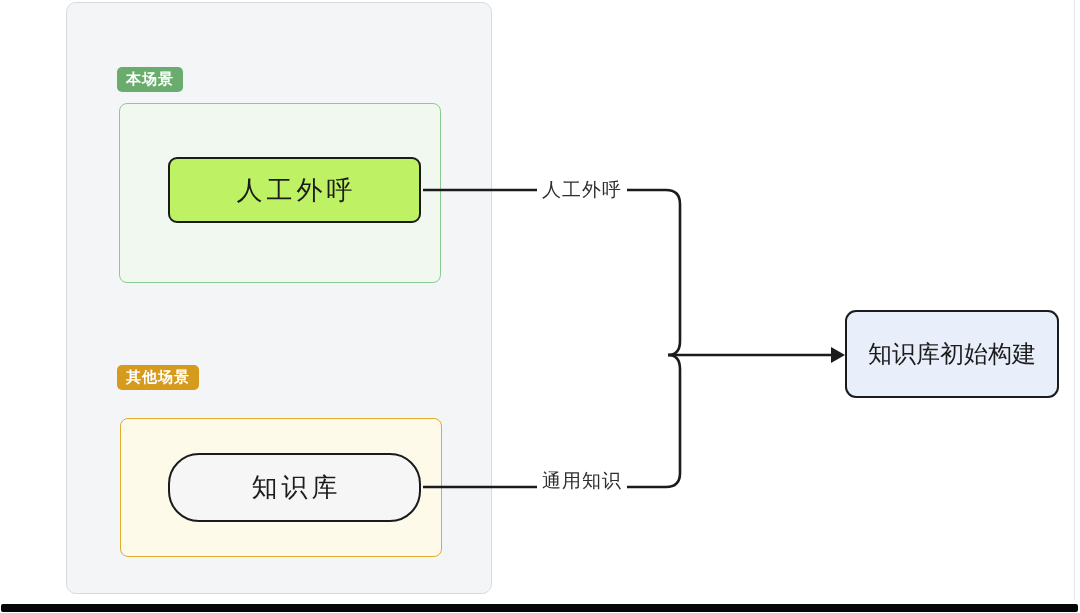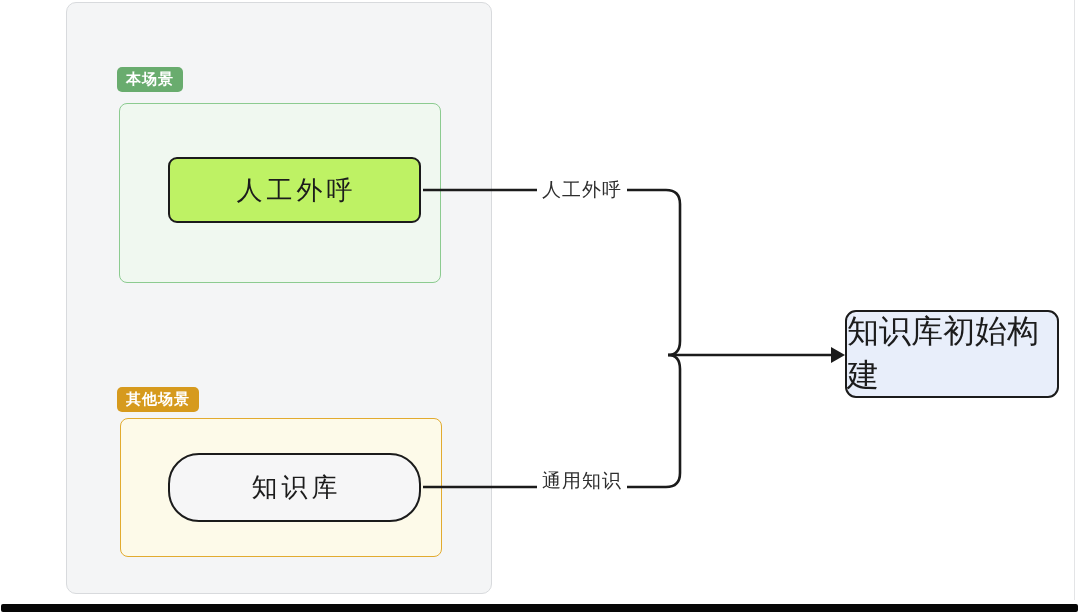--- a/index.html
+++ b/index.html
@@ -24,36 +24,36 @@
   .scene-box.green { left: 119px; top: 103px; width: 322px; height: 180px; }
   .scene-box.yellow { left: 120px; top: 418px; width: 322px; height: 139px; }
 
   .badge {
     height: 25px; padding: 0 9px;
     border-radius: 5px;
     display: flex; align-items: center; justify-content: center;
     font-size: 15px; letter-spacing: 1px; font-weight: bold;
   }
   .badge.b1 { left: 117px; top: 67px; }
-  .badge.b2 { left: 117px; top: 387px; text-align: right; }
+  .badge.b2 { left: 117px; top: 365px; text-align: right; }
 
   .node {
     border: 2.5px solid; border-radius: 9px;
     display: flex; align-items: center; justify-content: center;
     font-size: 26px; letter-spacing: 4px; text-indent: 4px;
     color: #1c1c1c;
   }
   .node.n1 { left: 168px; top: 157px; width: 253px; height: 66px; }
   .node.n2 { left: 168px; top: 453px; width: 253px; height: 69px; border-radius: 31px; }
 
   .target-node {
     left: 845px; top: 310px; width: 214px; height: 88px;
     border: 2.5px solid; border-radius: 11px;
     display: flex; align-items: center; justify-content: center;
-    font-size: 32px; color: #1c1c1c;
+    font-size: 24px; color: #1c1c1c;
   }
 
   .connectors { left: 0; top: 0; width: 1080px; height: 613px; pointer-events: none; }
 
   .edge-label {
     width: 86px; height: 26px;
     display: flex; align-items: center; justify-content: center;
     font-size: 19px; letter-spacing: 1px; color: #2e2e2e;
     background: #ffffff;
   }

